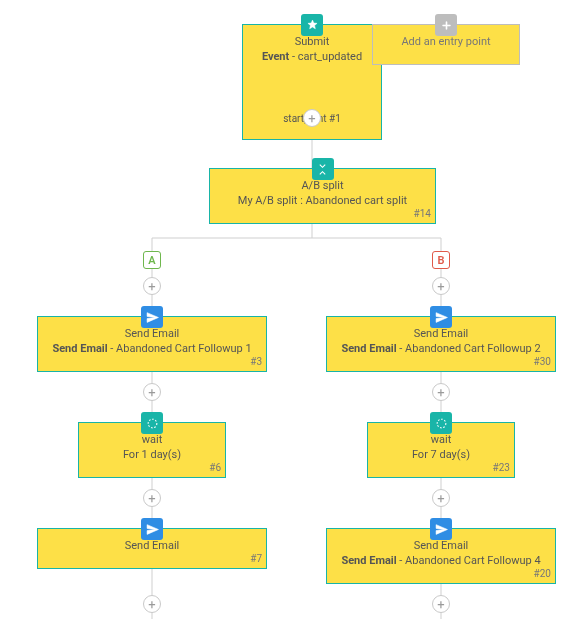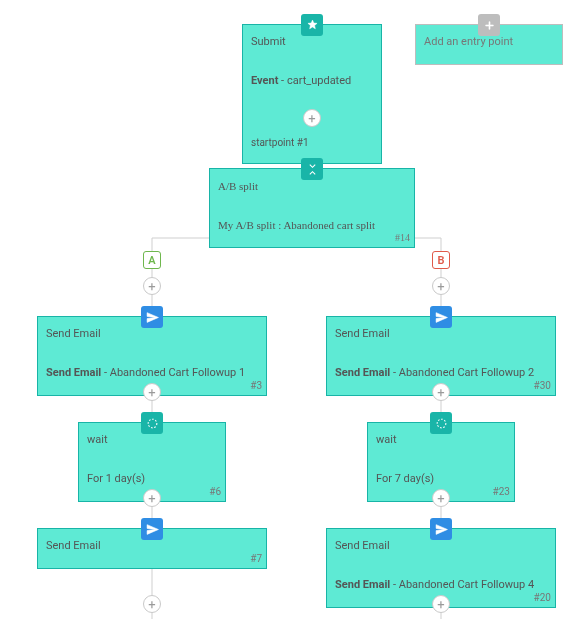--- a/index.html
+++ b/index.html
@@ -15,32 +15,32 @@
   }
   svg.connectors {
     position: absolute;
     top: 0; left: 0;
     width: 576px; height: 619px;
     pointer-events: none;
   }
   .node {
     position: absolute;
     border: 1px solid #18b4a7;
-    background: #5eead4;
-    text-align: left;
+    background: #fde047;
+    text-align: center;
     font-size: 11px;
     line-height: 1.35;
     padding: 10px 8px 14px 8px;
   }
   .node.entry-add {
     border: 1px solid #bdbdbd;
     color: #777;
   }
   .node .title { font-weight: 400; }
-  .node .sub { font-weight: 400; margin-top: 24px; }
+  .node .sub { font-weight: 400; }
   .node .sub b { font-weight: 700; }
   .node .idnum {
     position: absolute;
     right: 4px;
     bottom: 2px;
     font-size: 10px;
     color: #777;
   }
   .icon-box {
     position: absolute;
@@ -109,32 +109,32 @@
   <div class="icon-box teal">
     <svg viewBox="0 0 24 24">
         <path d="M12 2l2.39 5.52 6.01.52-4.56 3.98 1.37 5.9L12 14.77l-5.21 3.15 1.37-5.9L3.6 8.04l6.01-.52L12 2z"></path>
       </svg>
   </div>
   <div class="title">Submit</div>
   <div class="sub"><b>Event</b><span> - cart_updated</span></div>
   <div style="font-size:10px;margin-top:47px;">startpoint #1</div>
 </div>
 
-<div class="node entry-add" style="left:415px; top:24px; width:148px;padding-left:8px;">
+<div class="node entry-add" style="left:372px; top:24px; width:148px;padding-left:8px;">
   <div class="icon-box gray">
     <svg viewBox="0 0 24 24">
         <path d="M11 5h2v6h6v2h-6v6h-2v-6H5v-2h6z"></path>
       </svg>
   </div>
   <div class="title">Add an entry point</div>
 </div>
 
 <div class="plus-btn" style="left:312px; top:118px;">+</div>
 
-<div class="node" style="left:209px; top:168px; width:206px;font-family:Liberation Serif, serif;">
+<div class="node" style="left:209px; top:168px; width:227px;">
   <div class="icon-box teal">
     <svg viewBox="0 0 24 24">
         <path d="M7 3l5 5 5-5M7 21l5-5 5 5" stroke-width="2" fill="none"></path>
       </svg>
   </div>
   <div class="title">A/B split</div>
   <div class="sub">My A/B split : Abandoned cart split</div>
   <div class="idnum">#14</div>
 </div>
 

